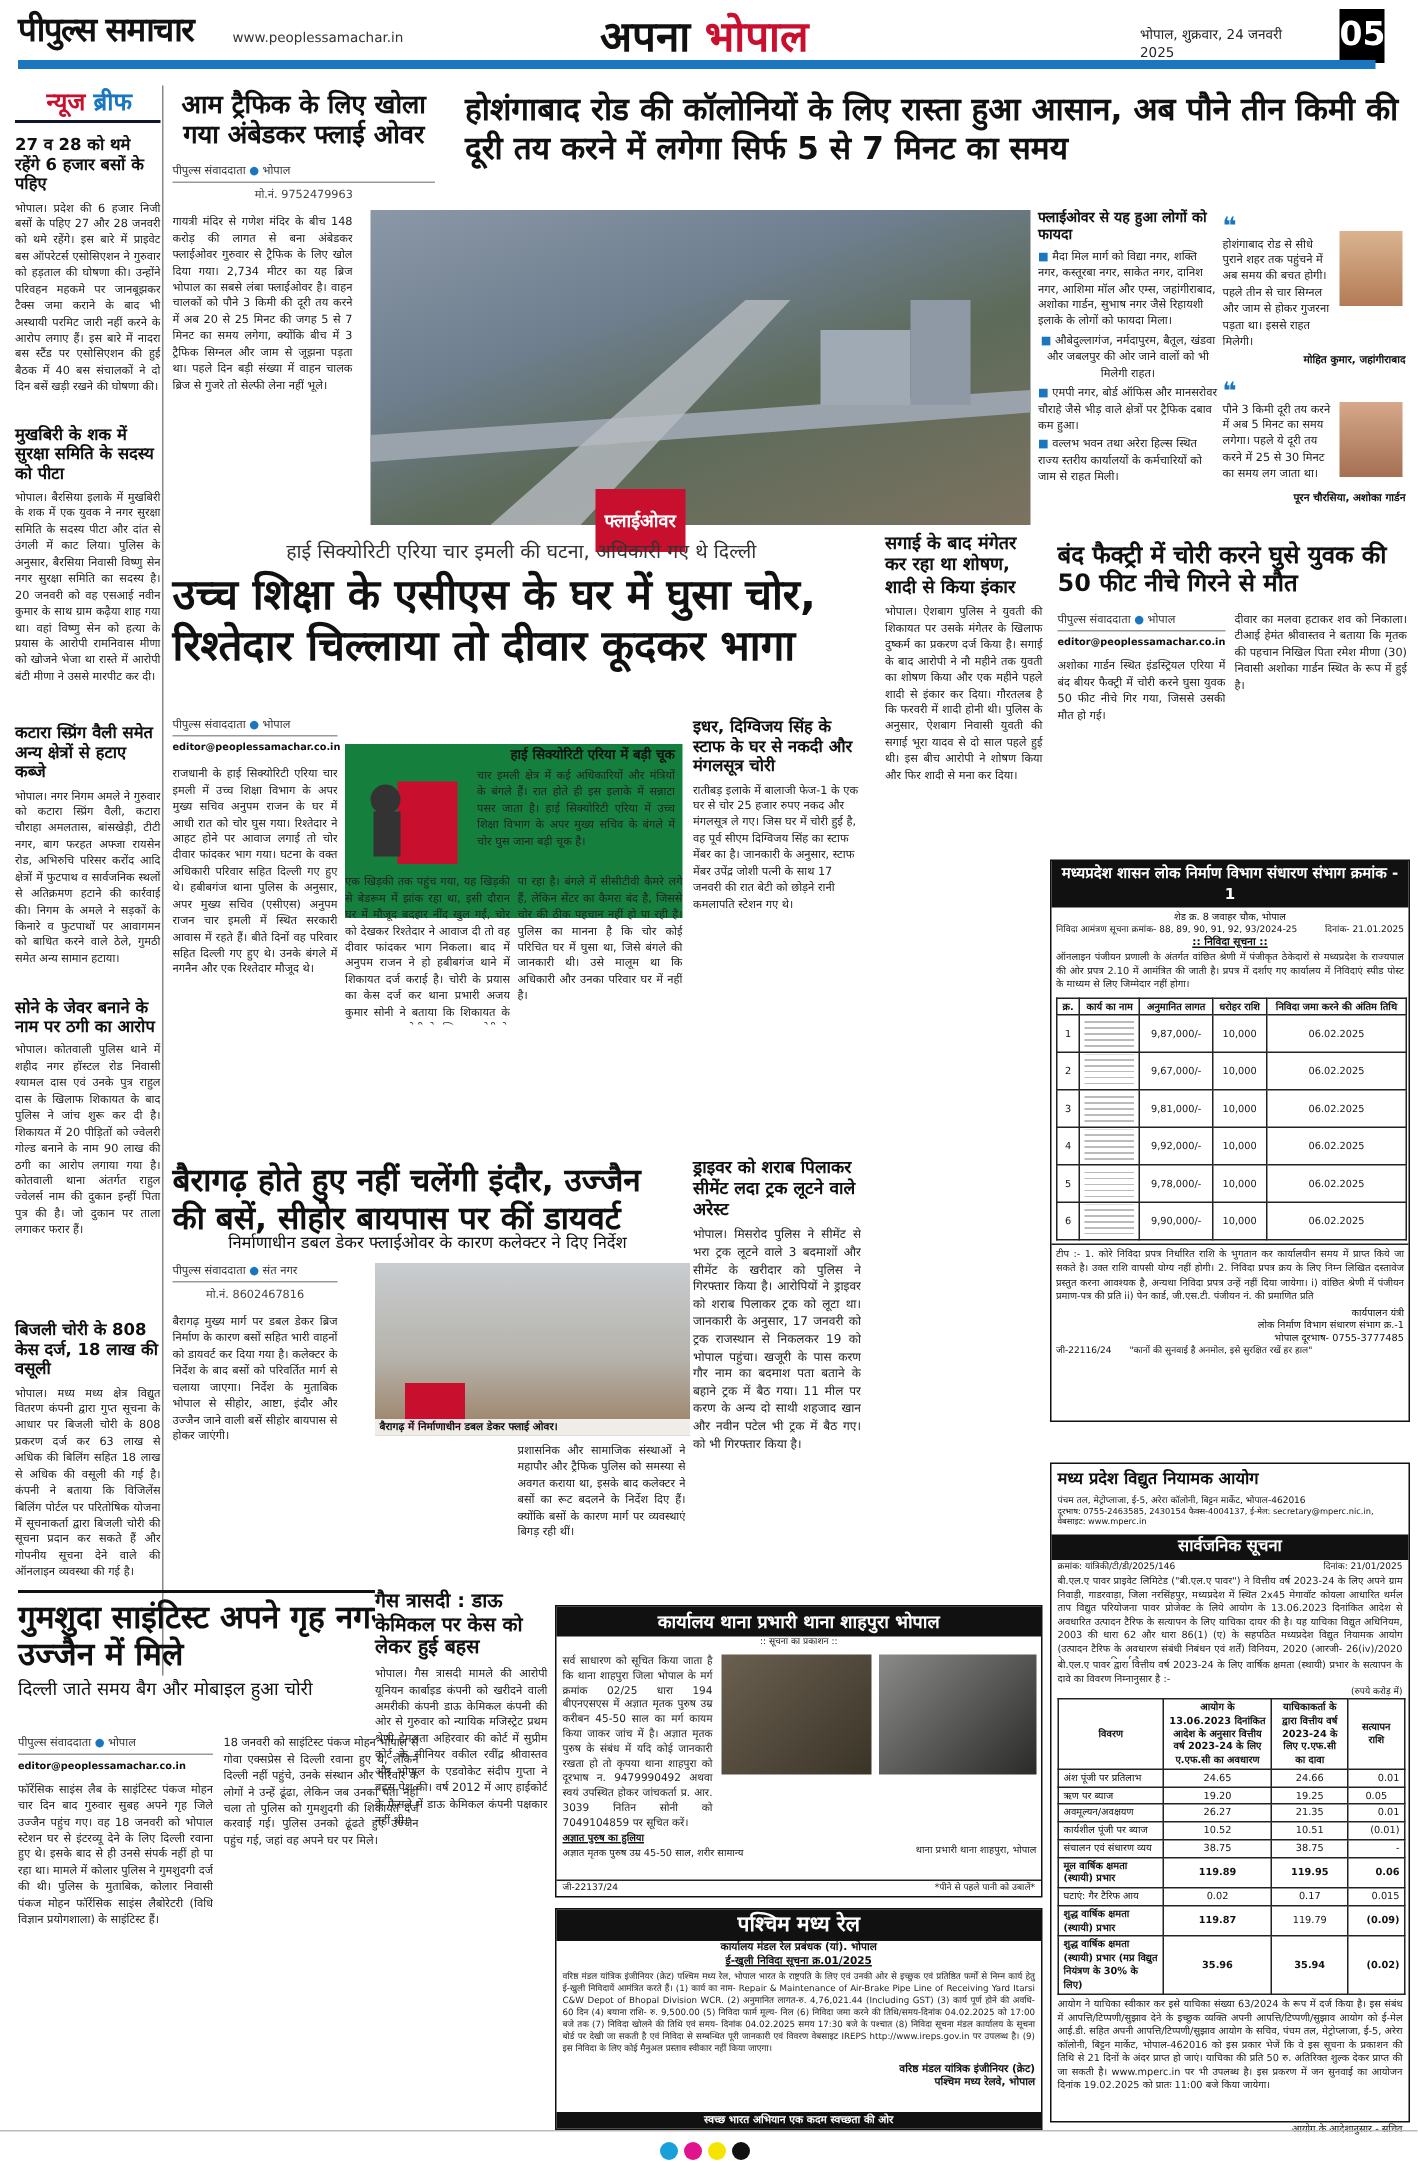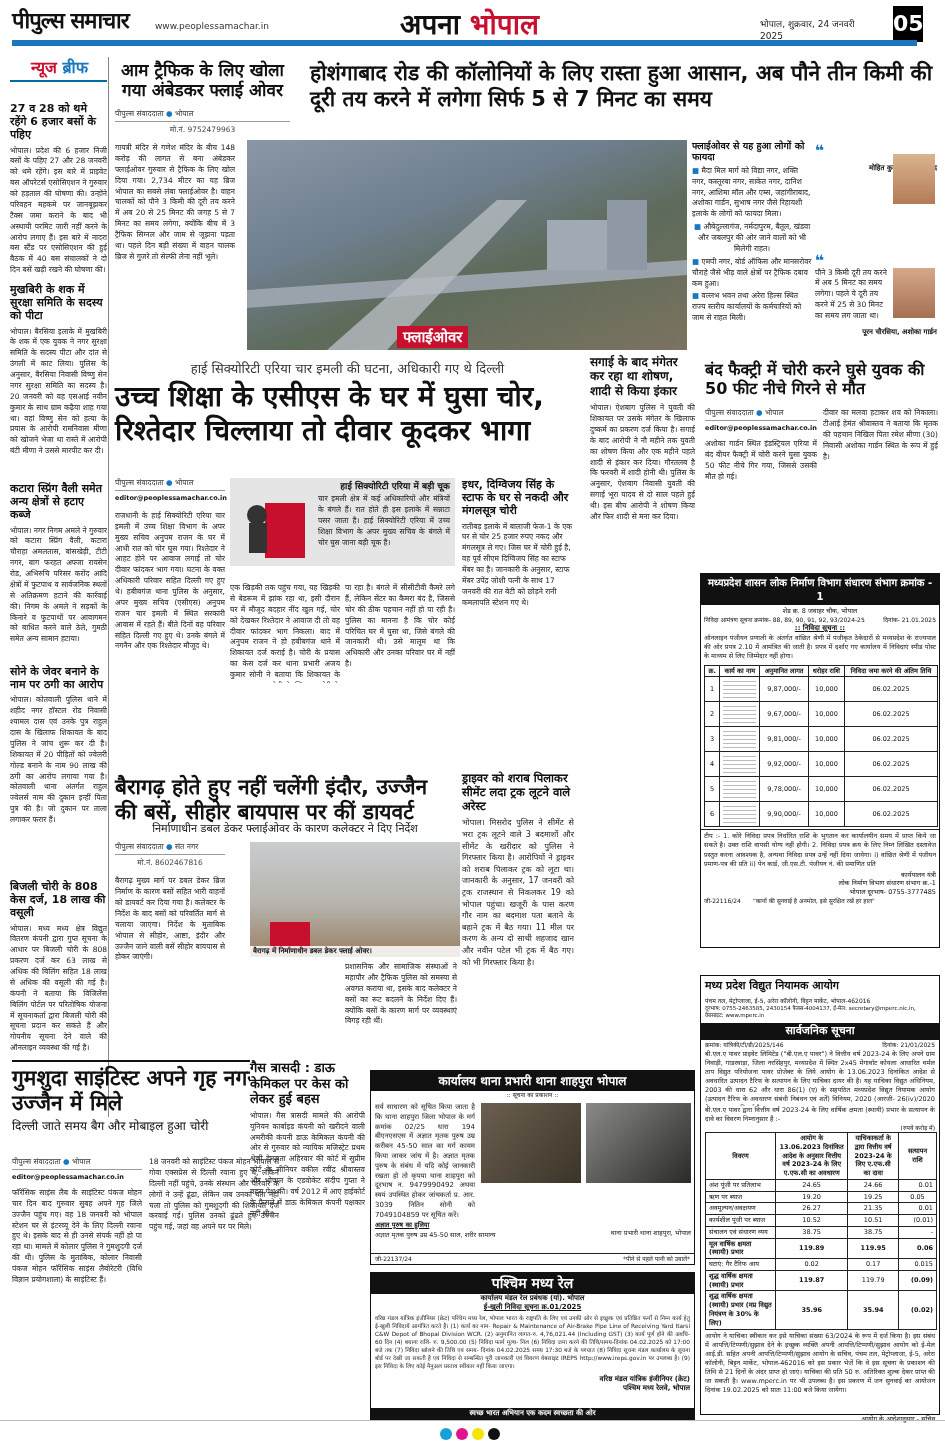--- a/index.html
+++ b/index.html
@@ -23,40 +23,40 @@
 .brief-title .blue{color:#1a77bf}
 .col-left{left:10px;width:97px}
 .notice-hdr{background:#111;color:#fff;font-weight:bold;text-align:center}
 table{border-collapse:collapse}
 .tbl td,.tbl th{border:1px solid #222;font-size:6.5px;padding:1px 3px;text-align:center}
 .tbl td.l{text-align:left}
 .cmyk{top:1428px;width:12px;height:12px;border-radius:50%}
 .small{font-size:6.5px;line-height:1.4;color:#222;text-align:justify}
 .quote-icon{color:#1a77bf;font-size:16px;font-weight:bold}
 .box{border:1.5px solid #111}
-.lbl-fly{background:#c8102e;color:#fff;font-weight:bold;font-size:15px;padding:1px 6px}
+.lbl-fly{background:#c8102e;color:#fff;font-weight:bold;font-size:12px;padding:13px 6px}
 .bullet{color:#1a77bf}
 </style>
 </head>
 <body>
 
 <div class="abs masthead">
   <div class="abs logo"><span>पीपुल्स समाचार</span></div>
   <div class="abs url">www.peoplessamachar.in</div>
   <div class="abs sec-title"><span>अपना</span> <span class="red">भोपाल</span></div>
   <div class="abs dateline">भोपाल, शुक्रवार, 24 जनवरी 2025</div>
   <div class="abs pageno">05</div>
   <div class="abs bluebar"></div>
 </div>
 
 <div class="abs brief-title"><span>न्यूज</span> <span class="blue">ब्रीफ</span></div>
 <div class="abs rule" style="left:108px;top:57px;width:1px;height:1060px"></div>
 
 <div class="abs col-left" style="top:80px">
-  <div class="hl" style="font-size:11px;border-top:2px solid #0369a1;padding-top:20px">27 व 28 को थमे रहेंगे 6 हजार बसों के पहिए</div>
+  <div class="hl" style="font-size:11px;border-top:2px solid #0f172a;padding-top:8px">27 व 28 को थमे रहेंगे 6 हजार बसों के पहिए</div>
   <div class="body" style="margin-top:4px;height:170px;overflow:hidden">भोपाल। प्रदेश की 6 हजार निजी बसों के पहिए 27 और 28 जनवरी को थमे रहेंगे। इस बारे में प्राइवेट बस ऑपरेटर्स एसोसिएशन ने गुरुवार को हड़ताल की घोषणा की। उन्होंने परिवहन महकमे पर जानबूझकर टैक्स जमा कराने के बाद भी अस्थायी परमिट जारी नहीं करने के आरोप लगाए हैं। इस बारे में नादरा बस स्टैंड पर एसोसिएशन की हुई बैठक में 40 बस संचालकों ने दो दिन बसें खड़ी रखने की घोषणा की।</div>
 </div>
 <div class="abs col-left" style="top:283px">
   <div class="hl" style="font-size:11px">मुखबिरी के शक में सुरक्षा समिति के सदस्य को पीटा</div>
   <div class="body" style="margin-top:4px;height:160px;overflow:hidden">भोपाल। बैरसिया इलाके में मुखबिरी के शक में एक युवक ने नगर सुरक्षा समिति के सदस्य पीटा और दांत से उंगली में काट लिया। पुलिस के अनुसार, बैरसिया निवासी विष्णु सेन नगर सुरक्षा समिति का सदस्य है। 20 जनवरी को वह एसआई नवीन कुमार के साथ ग्राम कढ़ैया शाह गया था। वहां विष्णु सेन को हत्या के प्रयास के आरोपी रामनिवास मीणा को खोजने भेजा था रास्ते में आरोपी बंटी मीणा ने उससे मारपीट कर दी।</div>
 </div>
 <div class="abs col-left" style="top:482px">
   <div class="hl" style="font-size:11px">कटारा स्प्रिंग वैली समेत अन्य क्षेत्रों से हटाए कब्जे</div>
   <div class="body" style="margin-top:4px;height:130px;overflow:hidden">भोपाल। नगर निगम अमले ने गुरुवार को कटारा स्प्रिंग वैली, कटारा चौराहा अमलतास, बांसखेड़ी, टीटी नगर, बाग फरहत अफ्जा रायसेन रोड, अभिरुचि परिसर करोंद आदि क्षेत्रों में फुटपाथ व सार्वजनिक स्थलों से अतिक्रमण हटाने की कार्रवाई की। निगम के अमले ने सड़कों के किनारे व फुटपाथों पर आवागमन को बाधित करने वाले ठेले, गुमठी समेत अन्य सामान हटाया।</div>
 </div>
@@ -91,37 +91,38 @@
   <div class="hl" style="font-size:9.5px">फ्लाईओवर से यह हुआ लोगों को फायदा</div>
   <div class="body" style="margin-top:3px;text-align:left"><span class="bullet">■</span> <span>मैदा मिल मार्ग को विद्या नगर, शक्ति नगर, कस्तूरबा नगर, साकेत नगर, दानिश नगर, आशिमा मॉल और एम्स, जहांगीराबाद, अशोका गार्डन, सुभाष नगर जैसे रिहायशी इलाके के लोगों को फायदा मिला।</span></div>
   <div class="body" style="margin-top:2px;text-align:center"><span class="bullet">■</span> <span>औबेदुल्लागंज, नर्मदापुरम, बैतूल, खंडवा और जबलपुर की ओर जाने वालों को भी मिलेगी राहत।</span></div>
   <div class="body" style="margin-top:2px;text-align:left"><span class="bullet">■</span> <span>एमपी नगर, बोर्ड ऑफिस और मानसरोवर चौराहे जैसे भीड़ वाले क्षेत्रों पर ट्रैफिक दबाव कम हुआ।</span></div>
   <div class="body" style="margin-top:2px;text-align:left"><span class="bullet">■</span> <span>वल्लभ भवन तथा अरेरा हिल्स स्थित राज्य स्तरीय कार्यालयों के कर्मचारियों को जाम से राहत मिली।</span></div>
 </div>
 
 <div class="abs" style="left:815px;top:140px;width:122px">
   <span class="quote-icon">❝</span>
   <div class="abs" style="left:78px;top:14px;width:42px;height:50px;background:linear-gradient(#d9b48f,#b37b56)"></div>
+  <div class="body" style="width:76px;text-align:left;margin-top:-4px">होशंगाबाद रोड से सीधे पुराने शहर तक पहुंचने में अब समय की बचत होगी। पहले तीन से चार सिग्नल और जाम से होकर गुजरना पड़ता था। इससे राहत मिलेगी।</div>
   <div style="font-size:7px;font-weight:bold;text-align:right;margin-top:2px">मोहित कुमार, जहांगीराबाद</div>
 </div>
 <div class="abs" style="left:815px;top:250px;width:122px">
   <span class="quote-icon">❝</span>
   <div class="abs" style="left:78px;top:18px;width:42px;height:50px;background:linear-gradient(#d6a88a,#a56f52)"></div>
   <div class="body" style="width:76px;text-align:left;margin-top:-4px">पौने 3 किमी दूरी तय करने में अब 5 मिनट का समय लगेगा। पहले ये दूरी तय करने में 25 से 30 मिनट का समय लग जाता था।</div>
   <div style="font-size:7px;font-weight:bold;text-align:right;margin-top:6px">पूरन चौरसिया, अशोका गार्डन</div>
 </div>
 
 <div class="abs" style="left:115px;top:360px;width:465px;text-align:center;font-size:13px;color:#333">हाई सिक्योरिटी एरिया चार इमली की घटना, अधिकारी गए थे दिल्ली</div>
 <div class="abs hl" style="left:115px;top:380px;width:465px;font-size:28px;text-align:left;line-height:1.2">उच्च शिक्षा के एसीएस के घर में घुसा चोर, रिश्तेदार चिल्लाया तो दीवार कूदकर भागा</div>
 <div class="abs" style="left:115px;top:478px;width:110px">
   <div class="byline"><span>पीपुल्स संवाददाता</span> <span class="bdot">●</span> <span>भोपाल</span></div>
   <div style="font-size:6.5px;margin-top:3px;font-weight:bold">editor@peoplessamachar.co.in</div>
   <div class="body" style="margin-top:8px;height:200px;overflow:hidden">राजधानी के हाई सिक्योरिटी एरिया चार इमली में उच्च शिक्षा विभाग के अपर मुख्य सचिव अनुपम राजन के घर में आधी रात को चोर घुस गया। रिश्तेदार ने आहट होने पर आवाज लगाई तो चोर दीवार फांदकर भाग गया। घटना के वक्त अधिकारी परिवार सहित दिल्ली गए हुए थे। हबीबगंज थाना पुलिस के अनुसार, अपर मुख्य सचिव (एसीएस) अनुपम राजन चार इमली में स्थित सरकारी आवास में रहते हैं। बीते दिनों वह परिवार सहित दिल्ली गए हुए थे। उनके बंगले में नगनैन और एक रिश्तेदार मौजूद थे।</div>
 </div>
-<div class="abs" style="left:230px;top:478px;width:225px;height:88px;background:#e5e5e5">
+<div class="abs" style="left:230px;top:496px;width:225px;height:116px;background:#15803d">
   <div style="font-size:9px;font-weight:bold;text-align:right;padding:2px 5px">हाई सिक्योरिटी एरिया में बड़ी चूक</div>
   <svg class="abs" style="left:5px;top:15px" width="80" height="78">
     <rect x="30" y="10" width="40" height="55" fill="#c8102e"></rect>
     <circle cx="22" cy="22" r="10" fill="#333"></circle>
     <rect x="14" y="30" width="18" height="30" fill="#333"></rect>
   </svg>
   <div class="body abs" style="left:88px;top:16px;width:132px">चार इमली क्षेत्र में कई अधिकारियों और मंत्रियों के बंगले हैं। रात होते ही इस इलाके में सन्नाटा पसर जाता है। हाई सिक्योरिटी एरिया में उच्च शिक्षा विभाग के अपर मुख्य सचिव के बंगले में चोर घुस जाना बड़ी चूक है।</div>
 </div>
 <div class="abs body" style="left:230px;top:583px;width:110px;height:100px;overflow:hidden">एक खिड़की तक पहुंच गया, यह खिड़की से बेडरूम में झांक रहा था, इसी दौरान घर में मौजूद बदहार नींद खुल गई, चोर को देखकर रिश्तेदार ने आवाज दी तो वह दीवार फांदकर भाग निकला। बाद में अनुपम राजन ने हो हबीबगंज थाने में शिकायत दर्ज कराई है। चोरी के प्रयास का केस दर्ज कर थाना प्रभारी अजय कुमार सोनी ने बताया कि शिकायत के बाद अज्ञात आरोपी के खिलाफ चोरी के प्रयास का केस दर्ज कर लिया गया है।</div>
 <div class="abs body" style="left:345px;top:583px;width:110px;height:100px;overflow:hidden">पा रहा है। बंगले में सीसीटीवी कैमरे लगे हैं, लेकिन सेंटर का कैमरा बंद है, जिससे चोर की ठीक पहचान नहीं हो पा रही है। पुलिस का मानना है कि चोर कोई परिचित घर में घुसा था, जिसे बंगले की जानकारी थी। उसे मालूम था कि अधिकारी और उनका परिवार घर में नहीं है।</div>

